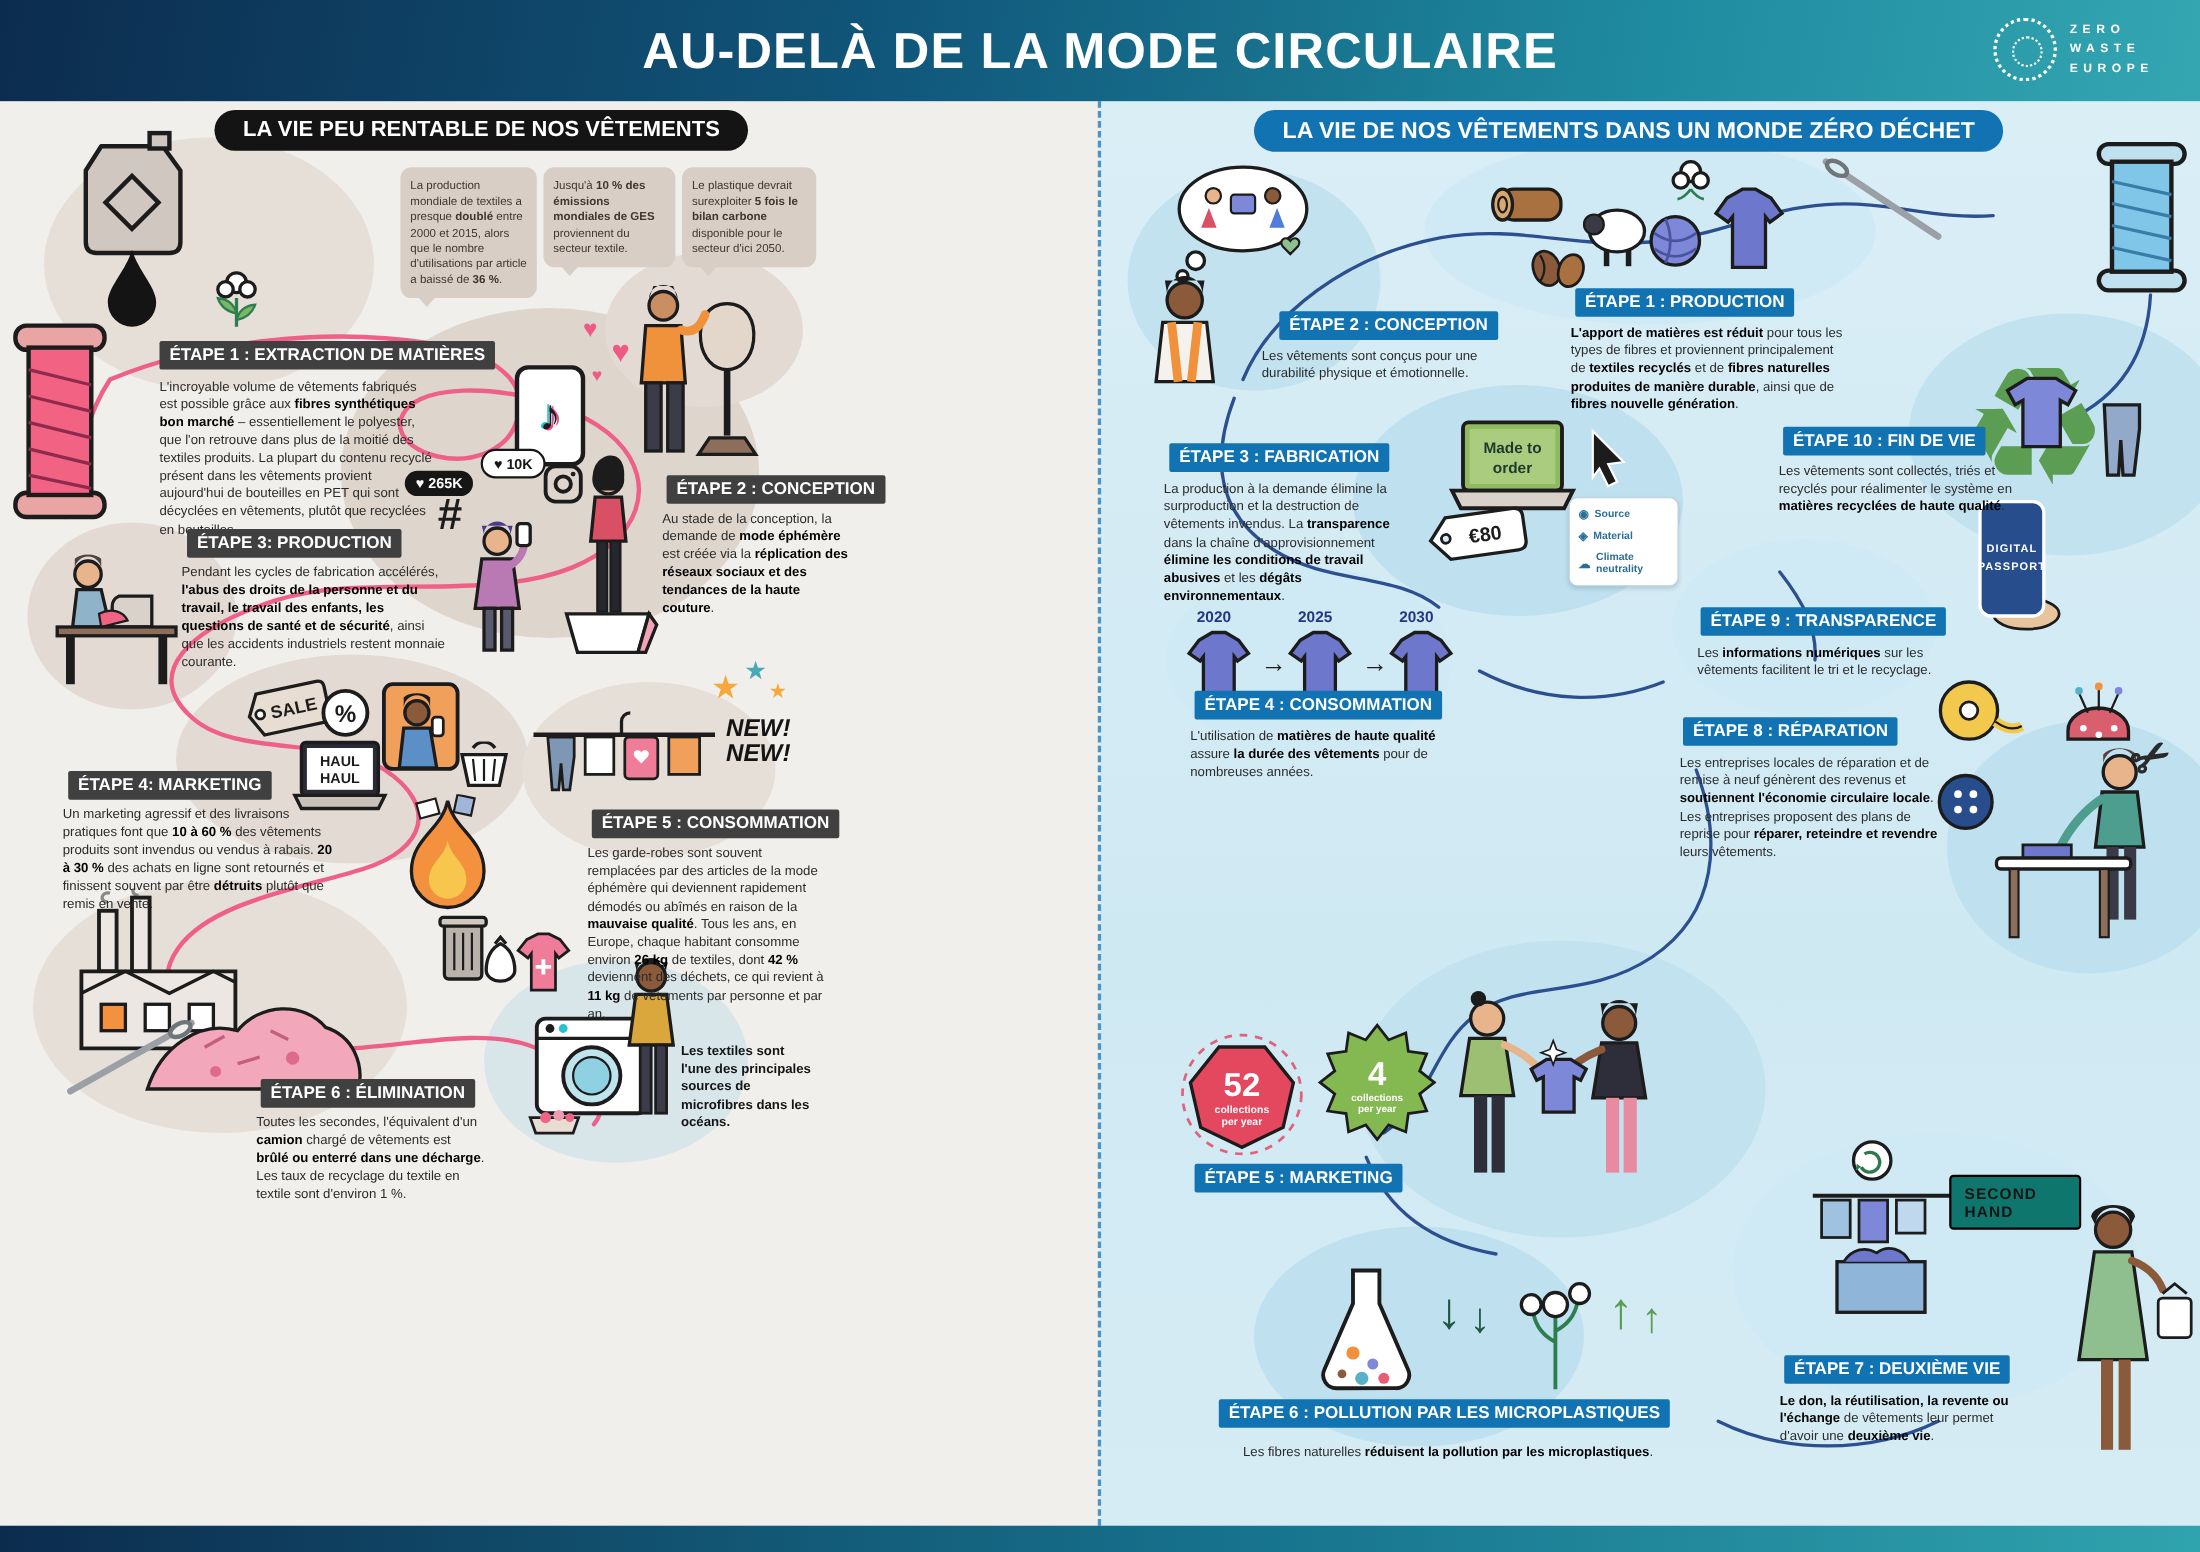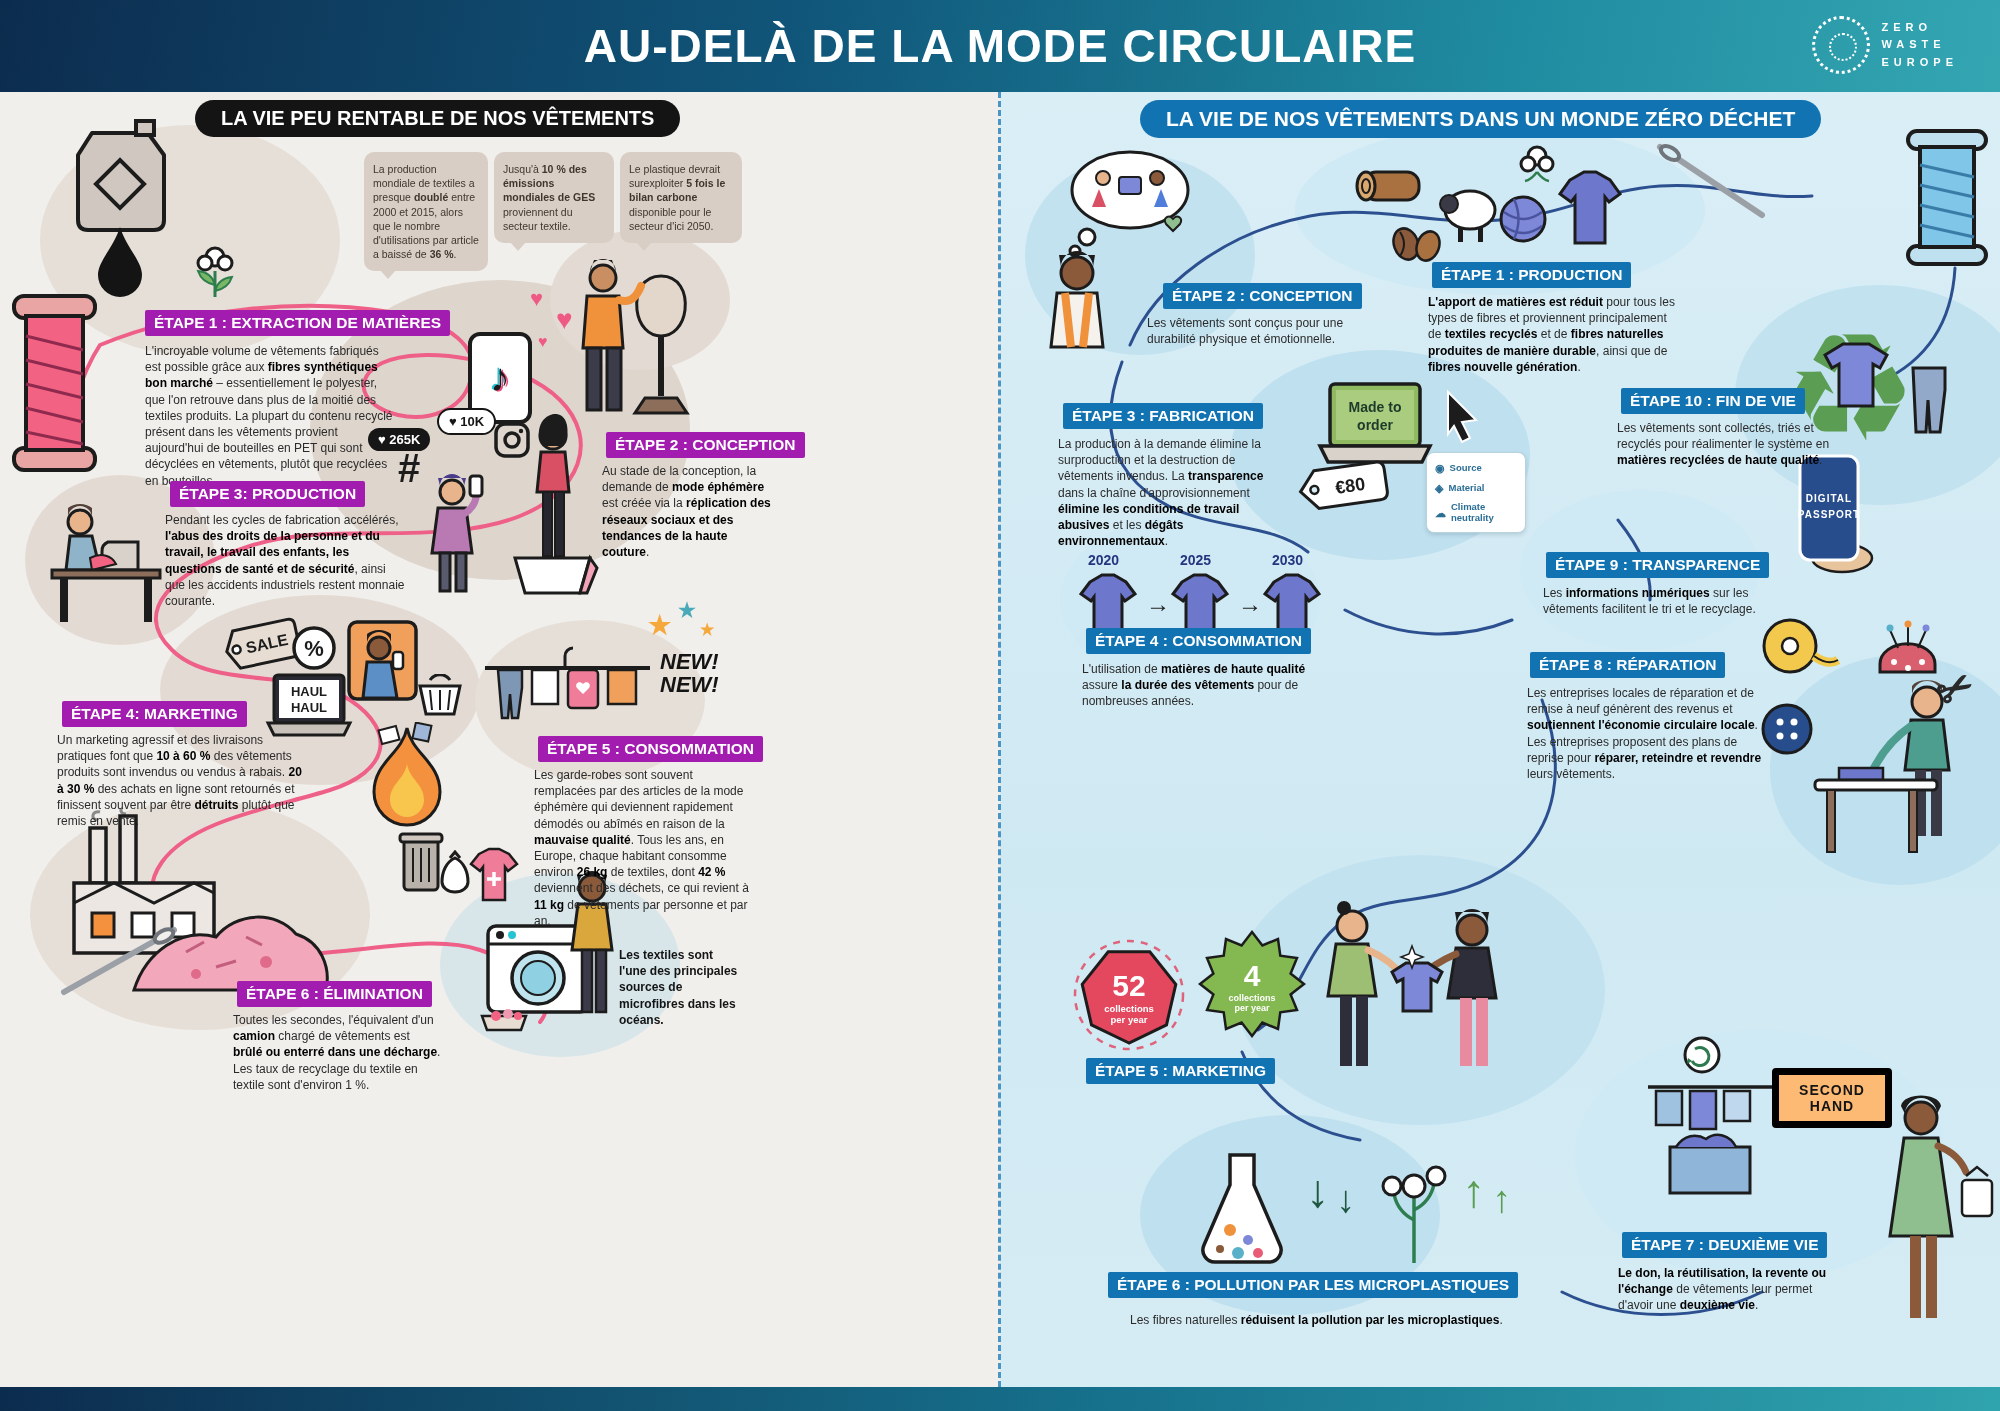--- a/index.html
+++ b/index.html
@@ -24,35 +24,35 @@
   .title-pill{position:absolute;z-index:6;color:#fff;font-weight:bold;font-size:20px;
     padding:7px 26px;border-radius:26px;white-space:nowrap}
   .title-pill.black{background:#141414}
   .title-pill.blue{background:#1173b2;font-size:21px}
   .stat-box{position:absolute;z-index:5;background:#d9cec5;border-radius:10px;padding:10px 9px;
     font-size:10.5px;line-height:1.35;color:#40362e}
   .stat-box::after{content:"";position:absolute;left:16px;bottom:-8px;
     border-left:8px solid transparent;border-right:8px solid transparent;border-top:9px solid #d9cec5}
   .badge{position:absolute;z-index:6;color:#fff;font-weight:bold;font-size:15.5px;
     padding:4px 9px;white-space:nowrap;border-radius:2px}
-  .badge.black{background:#a21caf}
+  .badge.black{background:#404040}
   .badge.blue{background:#1173b2}
   .step-text{position:absolute;z-index:5;font-size:12px;line-height:1.35;color:#2b2b2b}
   .step-text b{color:#000}
   .note-bold{position:absolute;z-index:5;font-size:12px;font-weight:bold;line-height:1.35;color:#141414}
   .like-pill{position:absolute;z-index:6;font-size:13px;font-weight:bold;border-radius:15px;
     padding:4px 10px;white-space:nowrap}
   .like-pill.dark{background:#161616;color:#fff}
   .like-pill.light{background:#fff;color:#161616;border:2px solid #161616}
   .icon-span{position:absolute;z-index:4;font-weight:bold;line-height:1}
   .new-text{position:absolute;z-index:5;font-size:22px;font-weight:bold;font-style:italic;color:#141414;line-height:1.05}
   .year-label{position:absolute;z-index:5;font-size:14px;font-weight:bold;color:#27357e}
   .pre{white-space:pre-line}
-  .sign{position:absolute;z-index:5;background:#fdba74;border:7px solid #000000;border-radius:4px;
-    text-align:center;font-weight:bold;font-size:14px;letter-spacing:1px;padding:7px 12px;color:#141414}
+  .sign{position:absolute;z-index:5;background:#0f766e;border:2px solid #000000;border-radius:4px;
+    font-weight:bold;font-size:14px;letter-spacing:1px;padding:7px 12px;color:#141414}
   .passport-card{position:absolute;z-index:5;background:#fff;border-radius:8px;border:1px solid #b9d3de;
     padding:9px 8px;width:100px;display:flex;flex-direction:column;gap:8px;box-shadow:0 2px 4px rgba(0,40,60,.15)}
   .passport-row{display:flex;align-items:center;gap:5px;font-size:9.5px;font-weight:bold;color:#2a6e96;line-height:1.1}
   .passport-row .pic{font-size:11px;color:#2a6e96}
   .center{}
 </style>
 </head>
 <body>
 
 <div class="poster">

